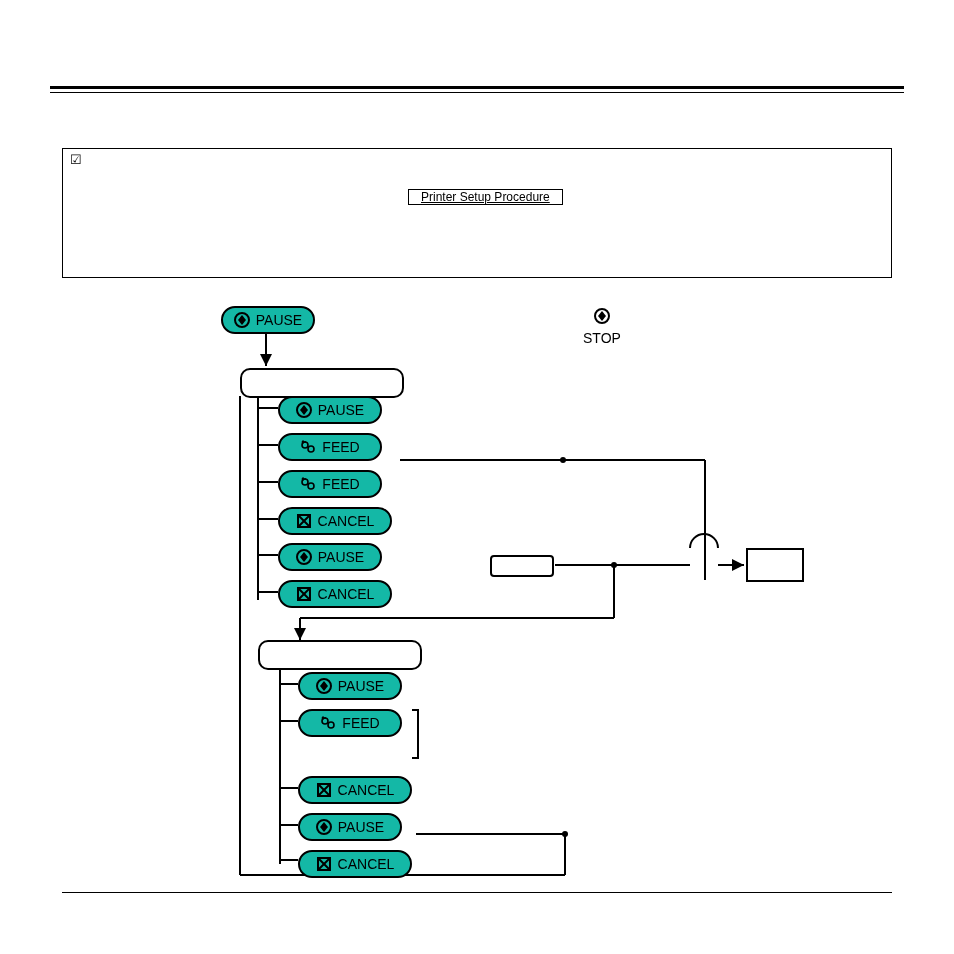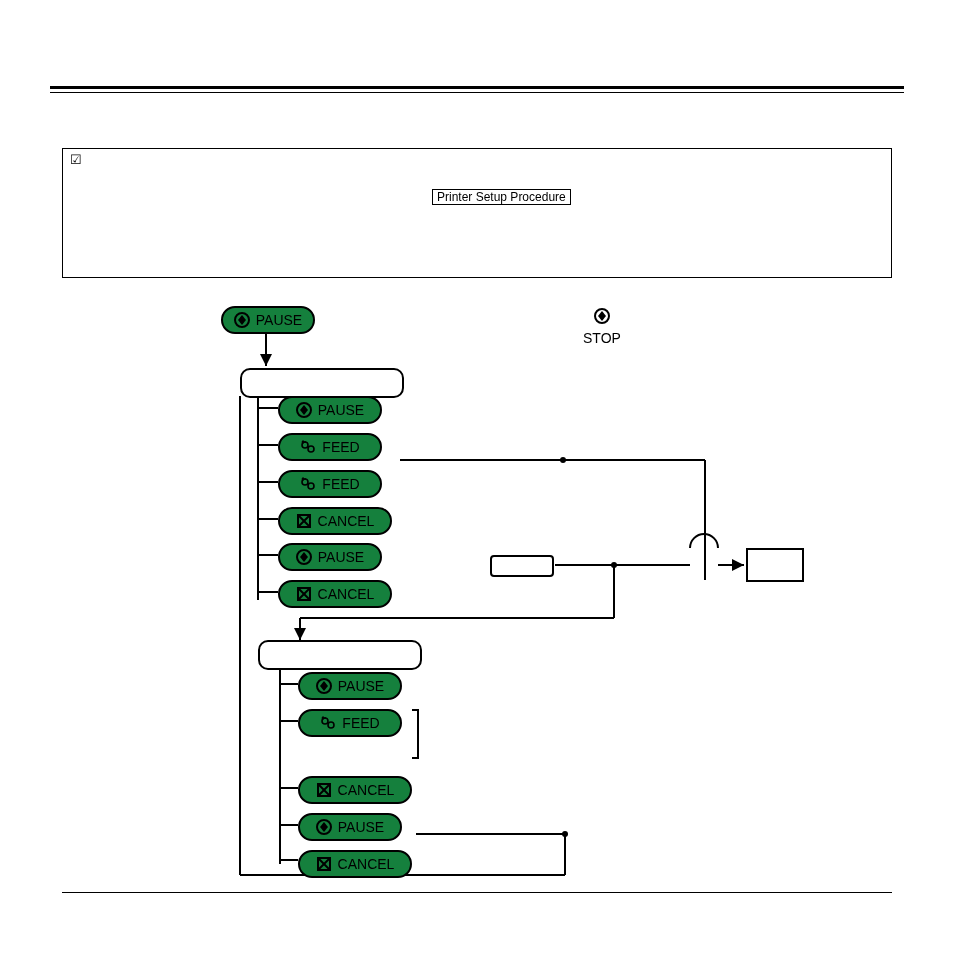--- a/index.html
+++ b/index.html
@@ -46,40 +46,40 @@
     position: absolute;
     left: 70px;
     top: 152px;
     font-size: 13px;
   }
   .setup-label {
     position: absolute;
     left: 408px;
     top: 189px;
     border: 1px solid #000;
-    padding: 0px 4px;
+    padding: 0px 12px;
     font-size: 12px;
-    margin-left: 24px;
+    text-decoration: underline;
   }
 
   
   .bottom-rule {
     position: absolute;
     left: 62px;
     right: 62px;
     top: 892px;
     border-top: 1px solid #000;
   }
 
   
   .pill {
     position: absolute;
     border: 2px solid #000;
     border-radius: 14px;
-    background: #15803d;
+    background: #14b8a6;
     height: 24px;
     display: flex;
     align-items: center;
     justify-content: center;
     gap: 6px;
     font-size: 14px;
   }
   .heading-box {
     position: absolute;
     border: 2px solid #000;

